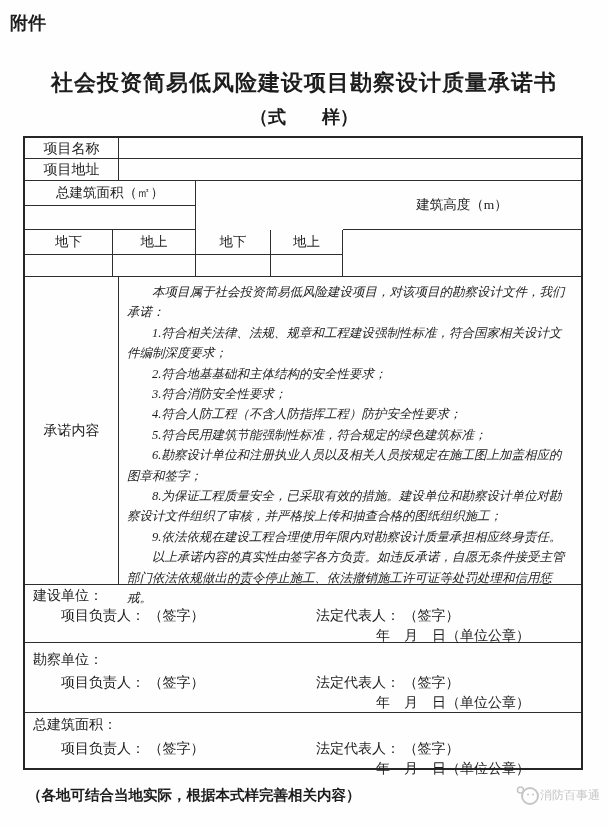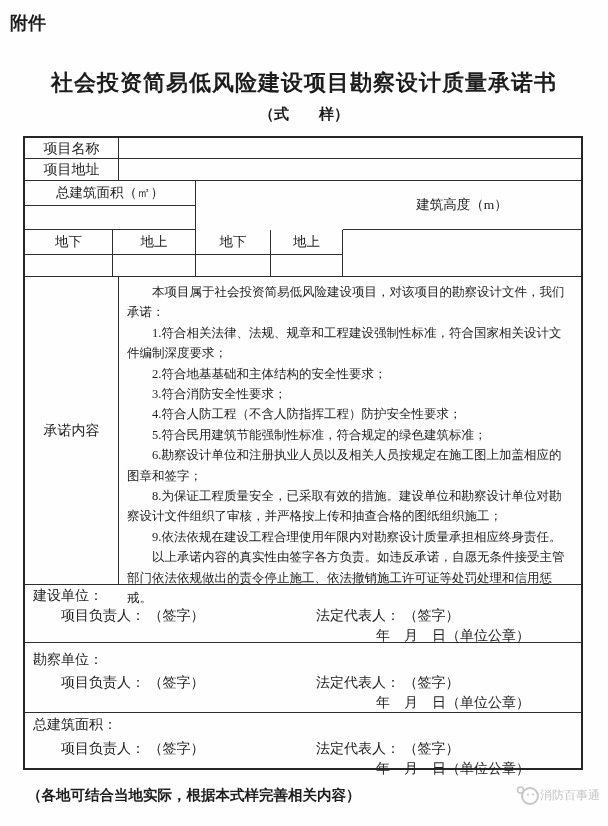--- a/index.html
+++ b/index.html
@@ -15,21 +15,21 @@
     position: absolute; left: 10px; top: 11px;
     font-family: "Liberation Sans", "DejaVu Sans", sans-serif;
     font-weight: bold; font-size: 18px;
   }
   .title {
     position: absolute; left: 0; top: 68px; width: 608px;
     text-align: center; font-weight: bold; font-size: 22px; letter-spacing: 1px;
   }
   .subtitle {
     position: absolute; left: 0; top: 105px; width: 608px;
-    text-align: center; font-weight: bold; font-size: 15px;
+    text-align: center; font-weight: bold; font-size: 18px;
   }
   .doc-table {
     position: absolute; left: 23px; top: 136px; width: 560px; height: 634px;
     border: 2px solid #262626;
     font-size: 14px;
   }
   .row { display: flex; border-bottom: 1px solid #2e2e2e; }
   .row-name  { height: 21px; }
   .row-addr  { height: 22px; }
   .row-basic { height: 96px; }
@@ -61,21 +61,21 @@
   .c-r3-4 { grid-column: 4; grid-row: 3; }
   .c-height-v { grid-column: 5; grid-row: 3 / 5; }
   .c-r4-1 { grid-column: 1; grid-row: 4; }
   .c-r4-2 { grid-column: 2; grid-row: 4; }
   .c-r4-3 { grid-column: 3; grid-row: 4; }
   .c-r4-4 { grid-column: 4; grid-row: 4; }
   .commit-text {
     flex: 1; padding: 5px 8px 0 8px;
     font-size: 12.5px; line-height: 20.4px;
   }
-  .commit-text p { text-indent: 2em; }
+  .commit-text p { text-indent: 2em; font-style: italic; }
   .sig { position: relative; border-bottom: 1px solid #2e2e2e; font-size: 14px; }
   .sig-build  { height: 58px; }
   .sig-survey { height: 70px; }
   .sig-design { height: 59px; border-bottom: none; }
   .sig-unit { position: absolute; left: 8px; }
   .sig-manager { position: absolute; left: 36px; }
   .sig-legal { position: absolute; left: 291px; }
   .sig-date { position: absolute; left: 351px; }
   .sig-build  .sig-unit { top: 2px; }  .sig-build  .sig-manager, .sig-build .sig-legal { top: 22px; }  .sig-build  .sig-date { top: 42px; }
   .sig-survey .sig-unit { top: 8px; }  .sig-survey .sig-manager, .sig-survey .sig-legal { top: 31px; } .sig-survey .sig-date { top: 51px; }

